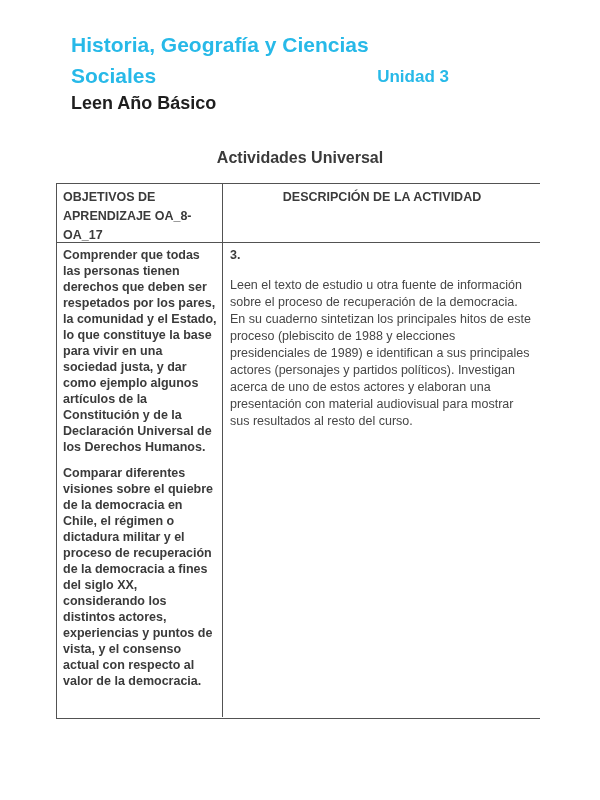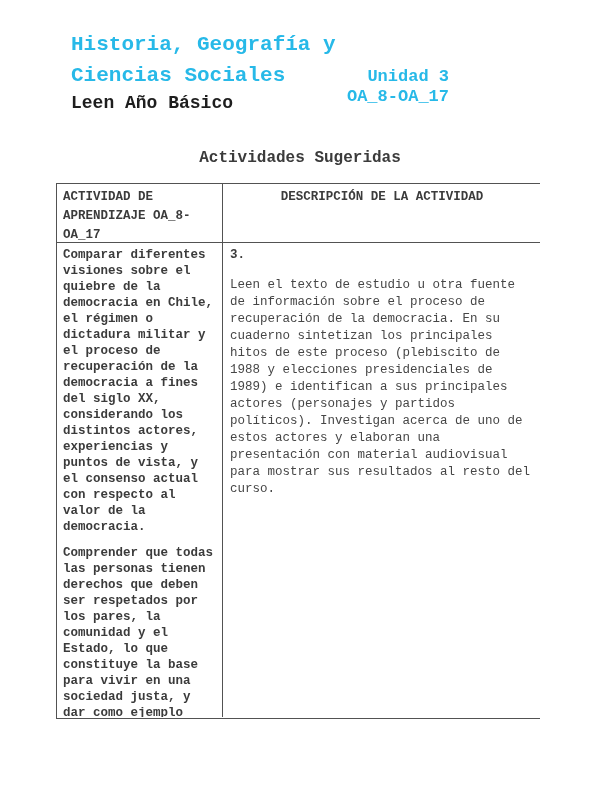--- a/index.html
+++ b/index.html
@@ -2,21 +2,21 @@
 <html><head>
 <meta charset="utf-8">
 <style>
   * { margin: 0; padding: 0; box-sizing: border-box; }
   html, body { background: #ffffff; }
   .page {
     position: relative;
     width: 540px;
     height: 800px;
     background: #ffffff;
-    font-family: Liberation Mono, monospace;
+    font-family: Liberation Sans, sans-serif;
     overflow: hidden;
     padding-left: 8px;
   }
 
   
   .header-left {
     position: absolute;
     left: 71px;
     top: 29px;
     width: 362px;
@@ -130,37 +130,36 @@
 
 <div class="page">
 
   <div class="header-left">
     <div class="doc-title">Historia, Geografía y Ciencias Sociales</div>
     <div class="doc-subtitle">Leen Año Básico</div>
   </div>
 
   <div class="header-right">
     <div class="unit-label">Unidad 3</div>
-    <div class="oa-label">OA_8-OA_17</div>
   </div>
 
-  <div class="section-title">Actividades Sugeridas</div>
+  <div class="section-title">Actividades Universal</div>
 
   <div class="activity-table">
 
     <div class="t-row t-row-header">
-      <div class="t-cell-left th-left">ACTIVIDAD DE APRENDIZAJE OA_8-OA_17</div>
+      <div class="t-cell-left th-left">OBJETIVOS DE APRENDIZAJE OA_8-OA_17</div>
       <div class="t-cell-right th-right">DESCRIPCIÓN DE LA ACTIVIDAD</div>
     </div>
 
     <div class="t-row t-row-body">
 
       <div class="t-cell-left">
+        <div class="obj-paragraph">Comprender que todas las personas tienen derechos que deben ser respetados por los pares, la comunidad y el Estado, lo que constituye la base para vivir en una sociedad justa, y dar como ejemplo algunos artículos de la Constitución y de la Declaración Universal de los Derechos Humanos.</div>
         <div class="obj-paragraph">Comparar diferentes visiones sobre el quiebre de la democracia en Chile, el régimen o dictadura militar y el proceso de recuperación de la democracia a fines del siglo XX, considerando los distintos actores, experiencias y puntos de vista, y el consenso actual con respecto al valor de la democracia.</div>
-        <div class="obj-paragraph">Comprender que todas las personas tienen derechos que deben ser respetados por los pares, la comunidad y el Estado, lo que constituye la base para vivir en una sociedad justa, y dar como ejemplo algunos artículos de la Constitución y de la Declaración Universal de los Derechos Humanos.</div>
 
       </div>
 
       <div class="t-cell-right">
         <div class="activity-number">3.</div>
         <div class="activity-description">Leen el texto de estudio u otra fuente de información sobre el proceso de recuperación de la democracia. En su cuaderno sintetizan los principales hitos de este proceso (plebiscito de 1988 y elecciones presidenciales de 1989) e identifican a sus principales actores (personajes y partidos políticos). Investigan acerca de uno de estos actores y elaboran una presentación con material audiovisual para mostrar sus resultados al resto del curso.</div>
       </div>
 
     </div>
   </div>

